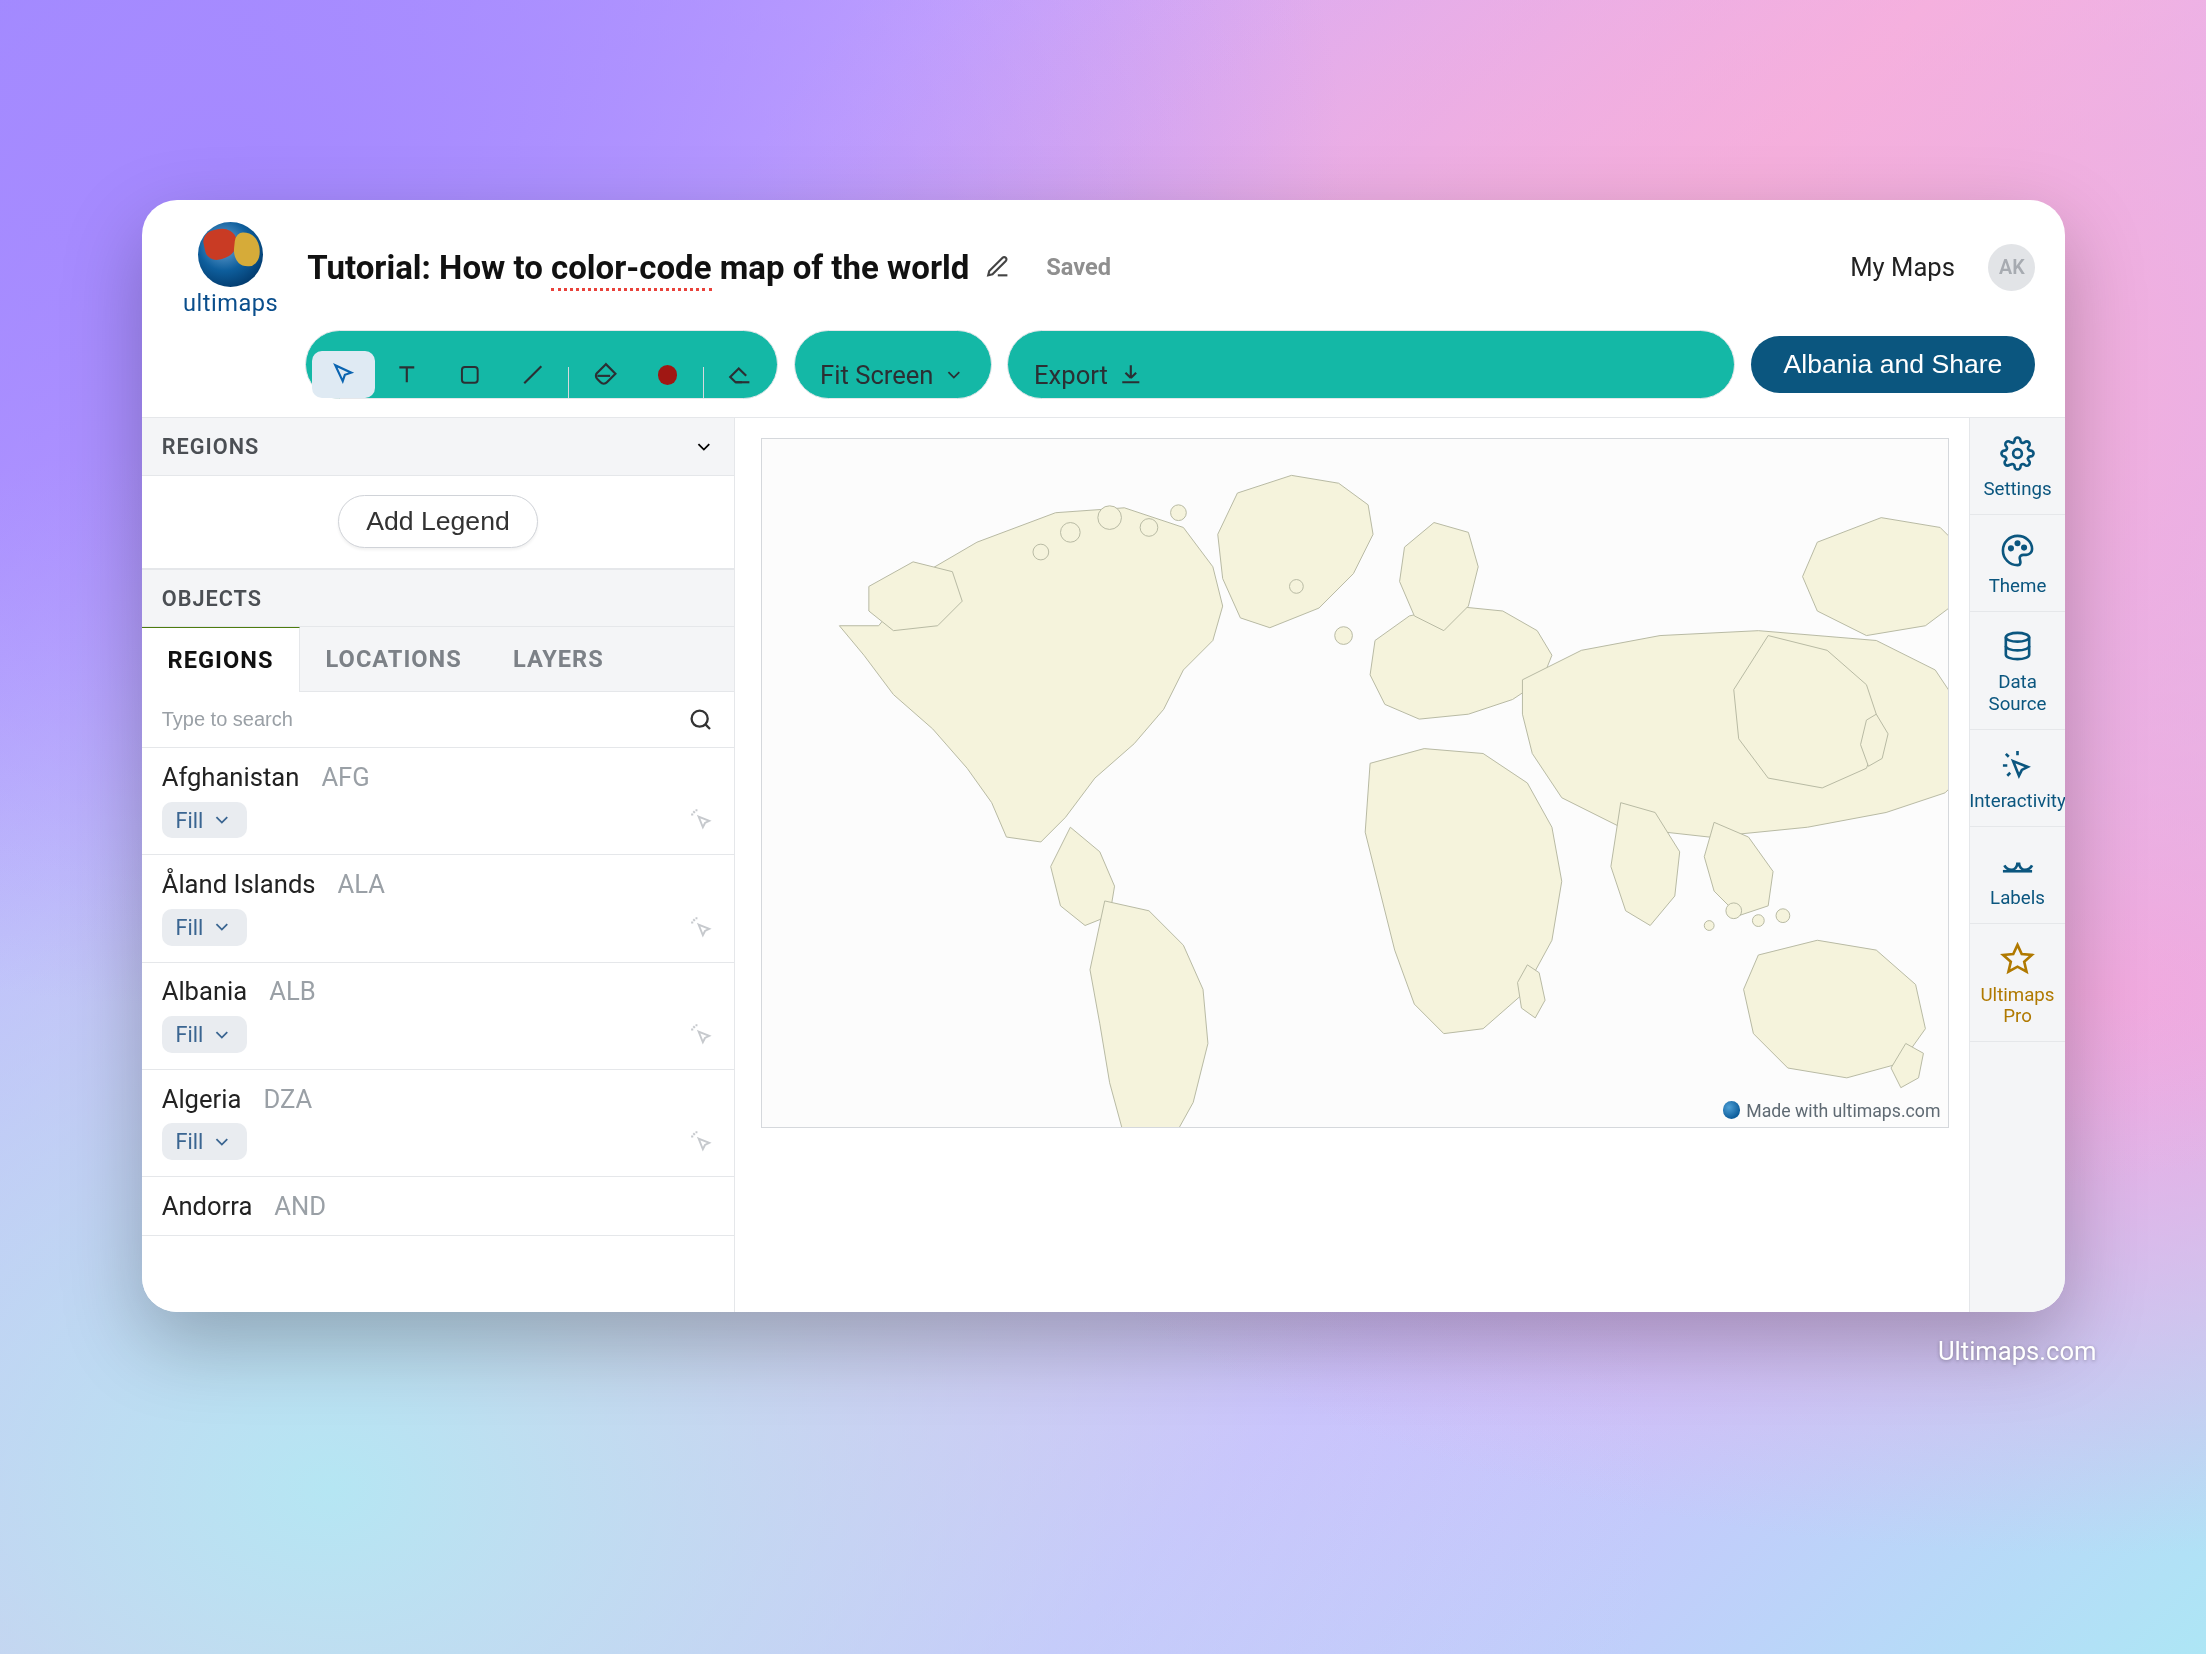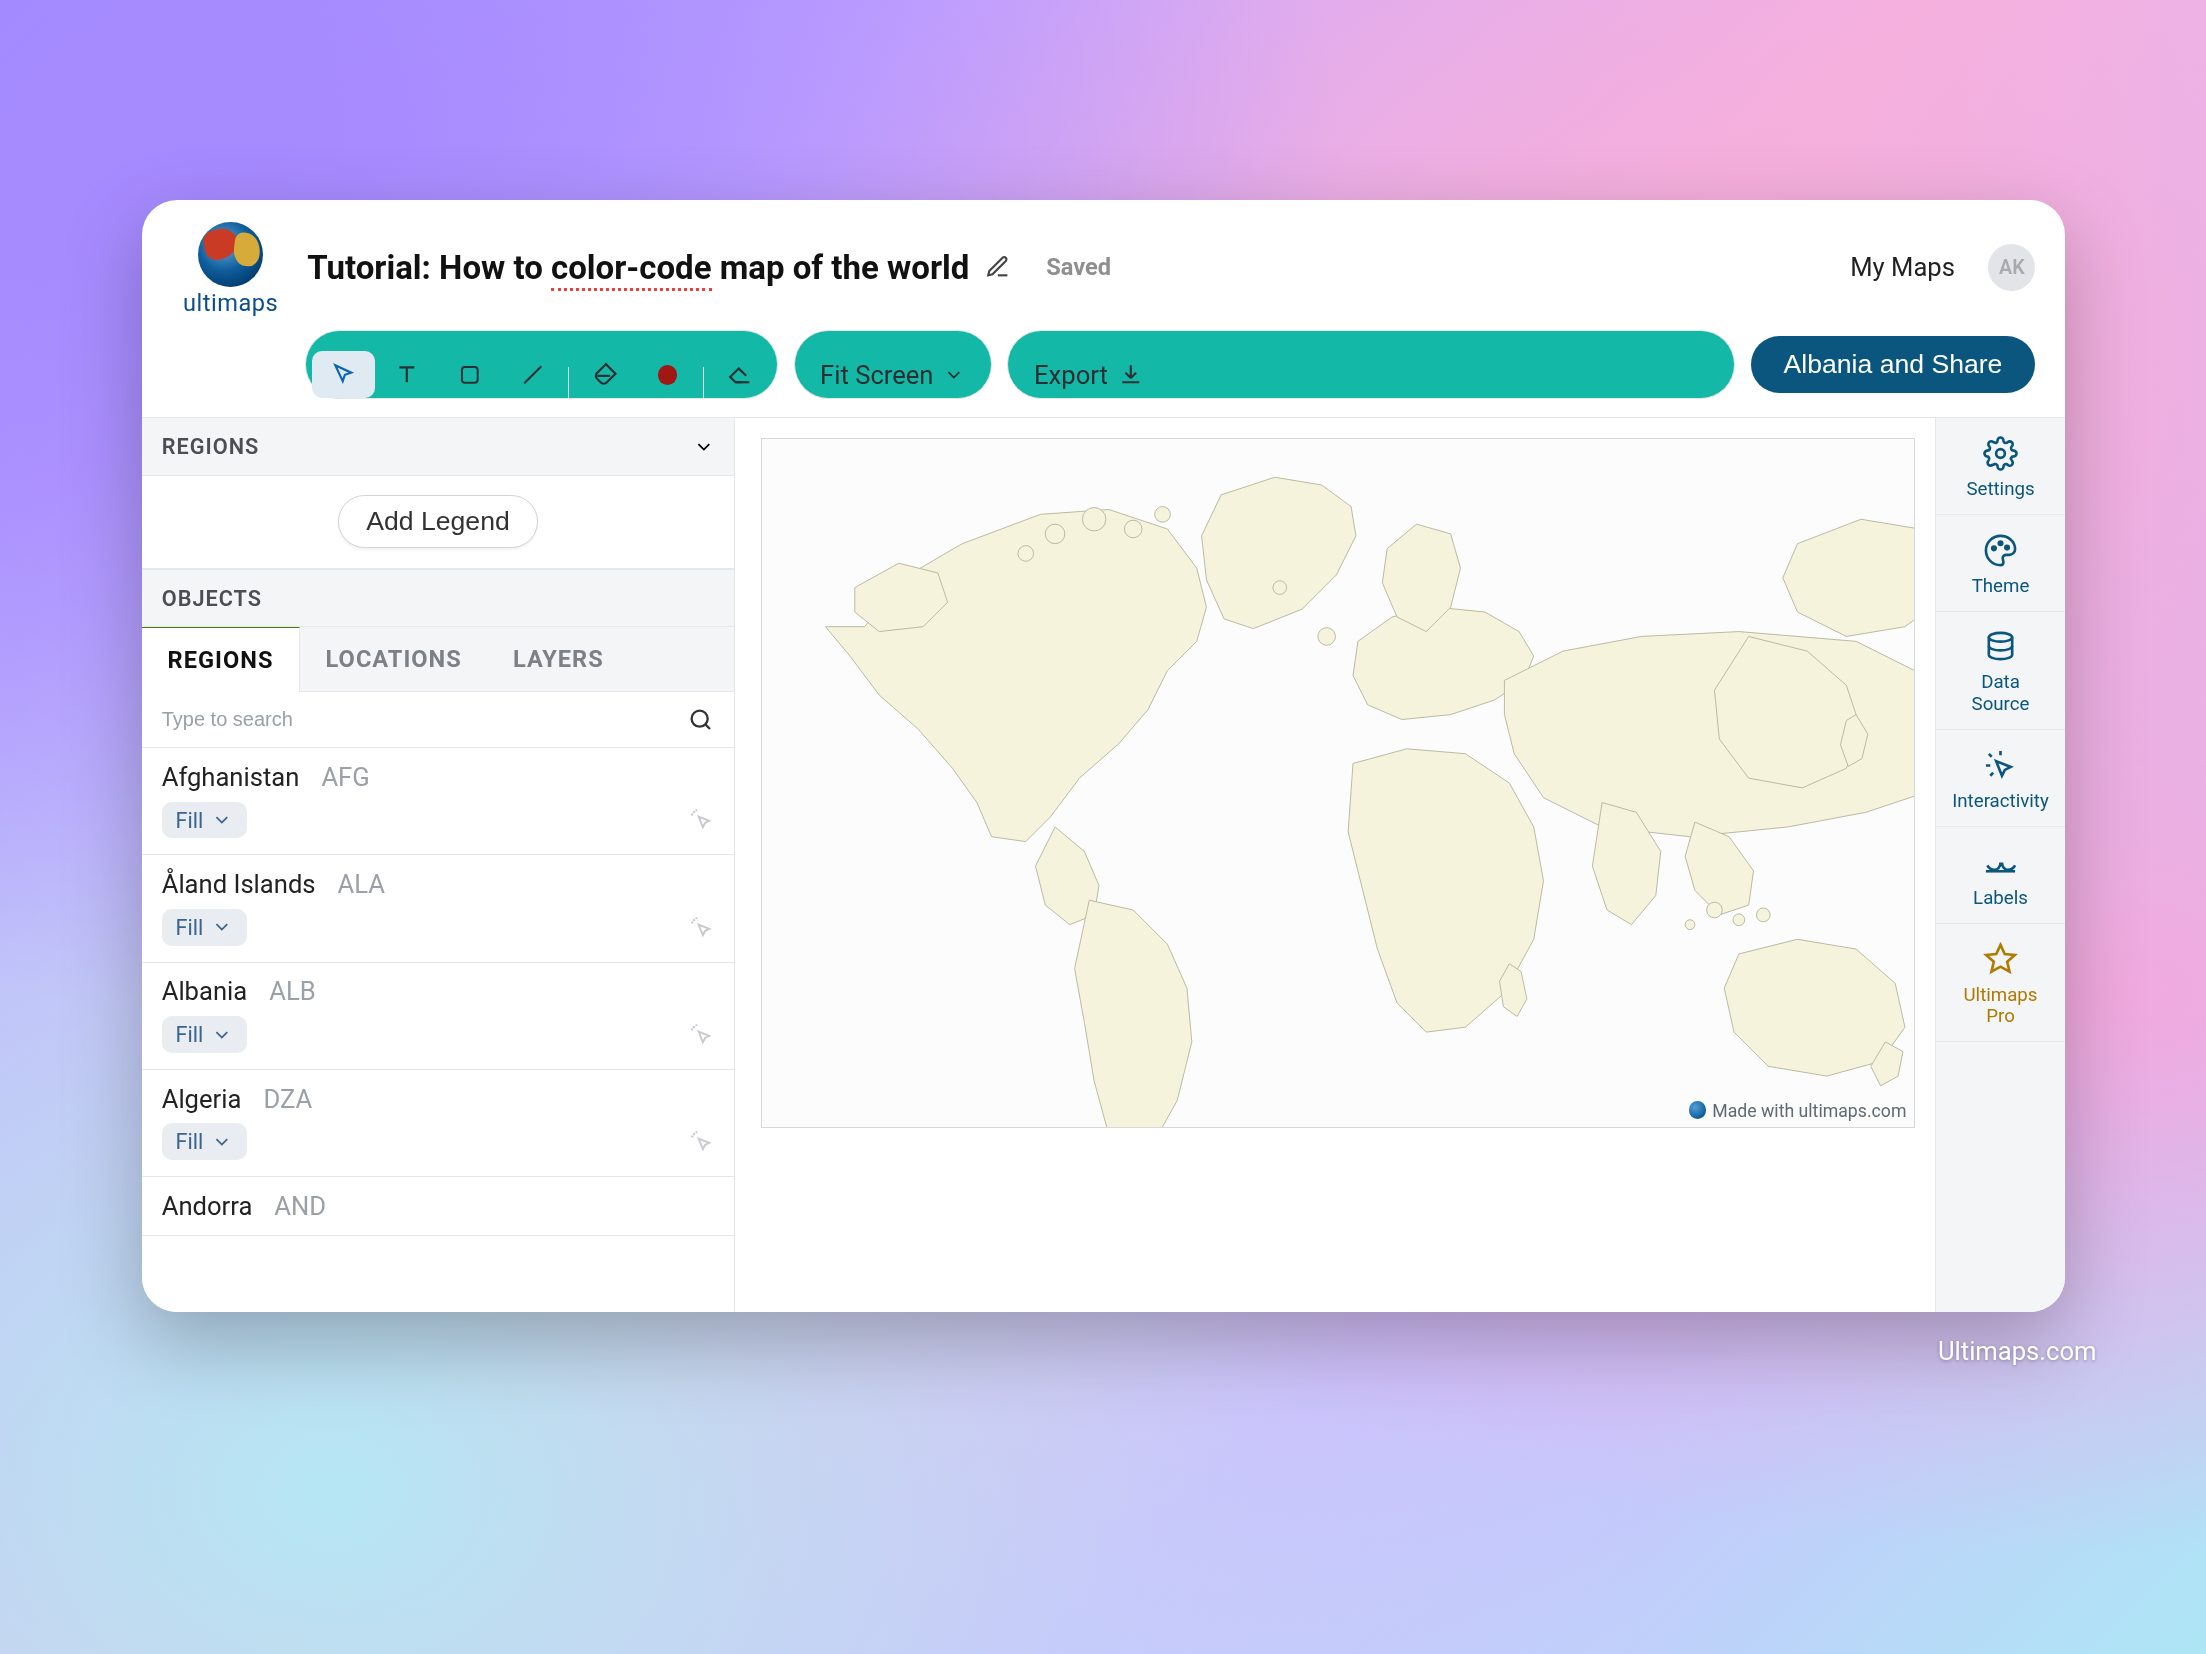--- a/index.html
+++ b/index.html
@@ -90,21 +90,21 @@
   .item-code { color:#9aa0a6;}
   .item-bot { display:flex; align-items:center; justify-content:space-between; margin-top:9.9px;}
   .fill-chip { background:#e9ecf0; color:#3a6591; font-size:21.7px; padding:5.9px 13.8px; border-radius:9.9px; display:flex; align-items:center; gap:7.9px; cursor:pointer;}
   .cursor-icon { color:#c6c9cd;}
   
   .canvas { flex:1; padding:19.7px 19.7px 19.7px 25.6px; background:#fff; position:relative;}
   .map-box { width:100%; height:690px; border:1px solid #d5d8dc; background:#fcfcfc; position:relative; overflow:hidden;}
   .map-credit { position:absolute; right:7.9px; bottom:5.9px; font-size:17.7px; color:#5f6a73; display:flex; align-items:flex-start; gap:5.9px;}
   .credit-globe { width:17.7px; height:17.7px; border-radius:50%; background:radial-gradient(circle at 35% 35%, #4fa0d6 0%, #0e5e9c 70%);}
   
-  .rail { width:130px; background:#f4f5f7; border-left:1px solid #e5e7ea; display:flex; flex-direction:column;}
+  .rail { width:96px; background:#f4f5f7; border-left:1px solid #e5e7ea; display:flex; flex-direction:column;}
   .rail-item { border-bottom:1px solid #e5e7ea; padding:17.7px 5.9px 13.8px 5.9px; display:flex; flex-direction:column; align-items:center; gap:7.9px; cursor:pointer; color:#0b567f;}
   .rail-item svg { width:35px; height:35px; }
   .rail-label { font-size:18.7px; text-align:center; line-height:1.15;}
   .rail-item.pro { color:#b07900;}
   .watermark { position:absolute; right:-31.5px; bottom:-54px; font-size:25.6px; color:#fff; text-shadow:0 1px 3.9px rgba(0,0,0,.3);}
   .app-outer { position:relative; }
   .chev { width:21.7px; height:21.7px;}
   svg { display:block; }
 
   

